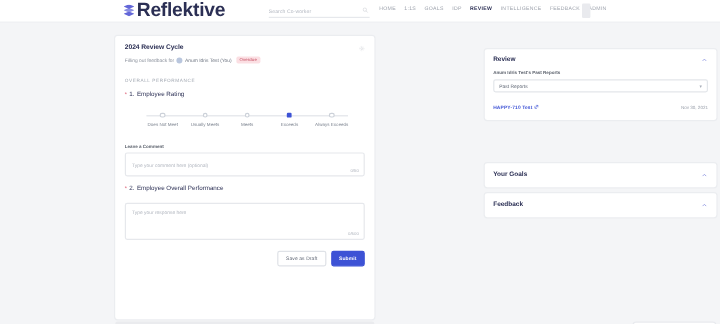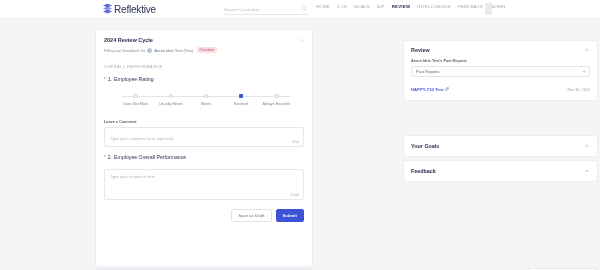--- a/index.html
+++ b/index.html
@@ -31,22 +31,22 @@
   .logo-mark { width: 9px; height: 11px; position: relative; }
   .logo-mark i {
     position: absolute; left: 0; width: 9px; height: 4px;
     background: #5b5fd6;
     clip-path: polygon(50% 0, 100% 50%, 50% 100%, 0 50%);
   }
   .logo-mark i:nth-child(1) { top: 0; opacity: .95; }
   .logo-mark i:nth-child(2) { top: 3px; opacity: .7; }
   .logo-mark i:nth-child(3) { top: 6px; opacity: .95; }
   .brand-name {
-    font-size: 10px;
-    font-weight: normal;
+    font-size: 16px;
+    font-weight: bold;
     color: #2b2f54;
     letter-spacing: -.2px;
   }
 
   .search-wrap {
     position: absolute;
     left: 224px;
     top: 4px;
     width: 84px;
     height: 11px;

